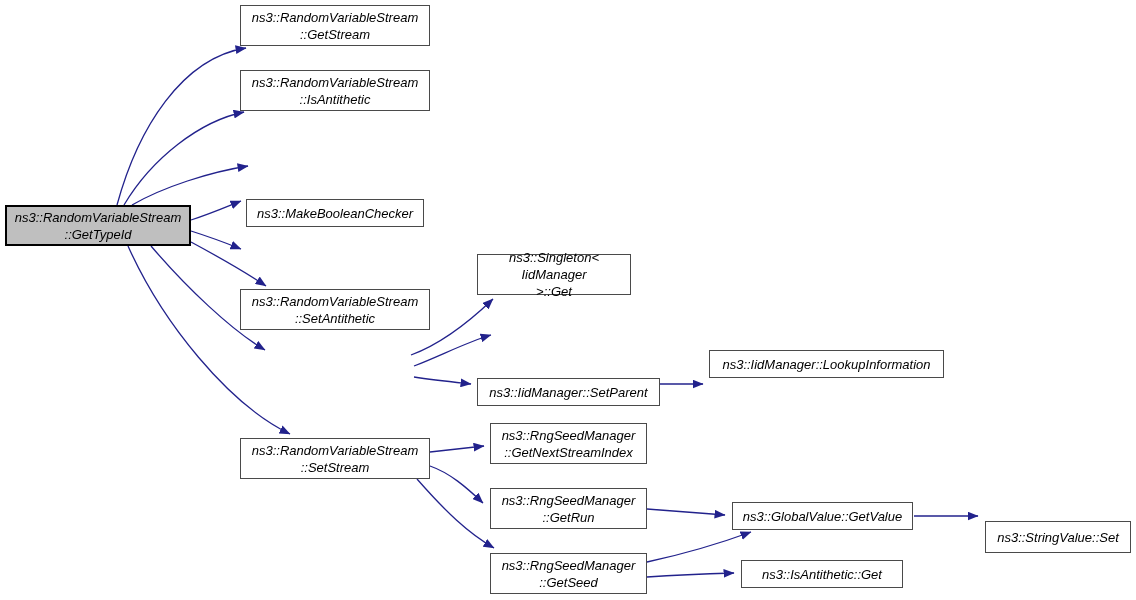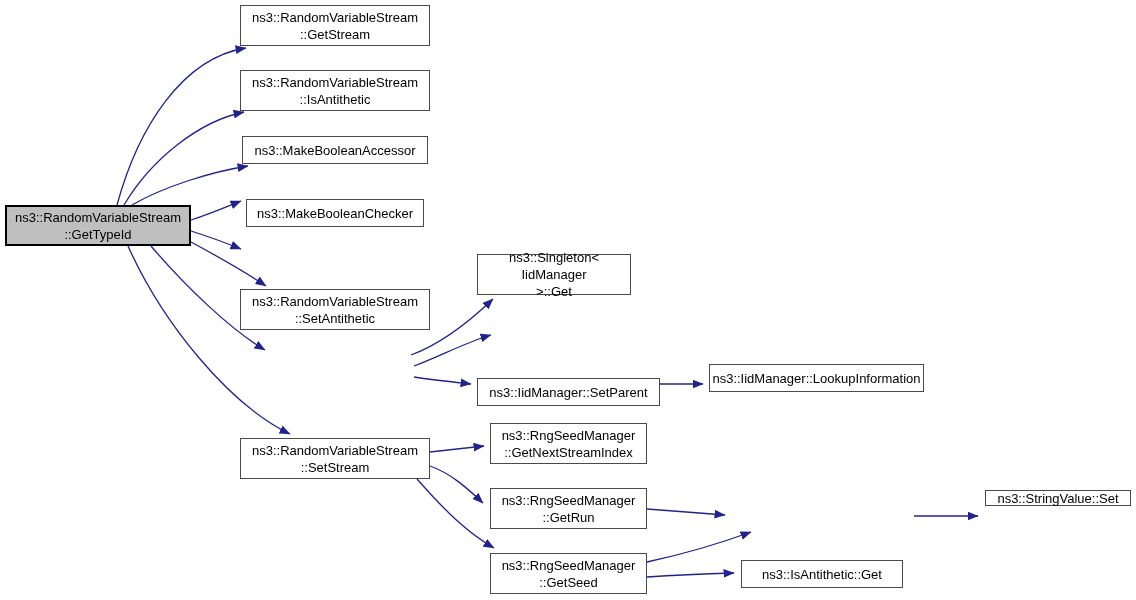--- a/index.html
+++ b/index.html
@@ -25,20 +25,21 @@
     justify-content: center;
     cursor: pointer;
   }
   .node span {
     display: block;
     white-space: pre-line;
     text-align: center;
     font-size: 13px;
     line-height: 17px;
     color: #000000;
+    font-style: italic;
   }
   .node.main {
     background: #bfbfbf;
     border: 2px solid #000000;
     cursor: default;
   }
 </style>
 </head>
 <body>
 
@@ -81,23 +82,20 @@
   <div class="node" style="left:240px; top:5px; width:190px; height:41px">
     <span>ns3::RandomVariableStream
 ::GetStream</span>
   </div>
 
   <div class="node" style="left:240px; top:70px; width:190px; height:41px">
     <span>ns3::RandomVariableStream
 ::IsAntithetic</span>
   </div>
 
-  <div class="node" style="left:242px; top:136px; width:186px; height:28px">
-    <span>ns3::MakeBooleanAccessor</span>
-  </div>
 
   <div class="node" style="left:246px; top:199px; width:178px; height:28px">
     <span>ns3::MakeBooleanChecker</span>
   </div>
 
 
   <div class="node" style="left:240px; top:289px; width:190px; height:41px">
     <span>ns3::RandomVariableStream
 ::SetAntithetic</span>
   </div>
@@ -111,41 +109,44 @@
   <div class="node" style="left:477px; top:254px; width:154px; height:41px">
     <span>ns3::Singleton&lt; IidManager
 &gt;::Get</span>
   </div>
 
 
   <div class="node" style="left:477px; top:378px; width:183px; height:28px">
     <span>ns3::IidManager::SetParent</span>
   </div>
 
-  <div class="node" style="left:709px; top:364px; width:215px; height:28px">
+  <div class="node" style="left:709px; top:350px; width:235px; height:28px">
     <span>ns3::IidManager::LookupInformation</span>
   </div>
 
   <div class="node" style="left:490px; top:423px; width:157px; height:41px">
     <span>ns3::RngSeedManager
 ::GetNextStreamIndex</span>
   </div>
 
   <div class="node" style="left:490px; top:488px; width:157px; height:41px">
     <span>ns3::RngSeedManager
 ::GetRun</span>
   </div>
 
   <div class="node" style="left:490px; top:553px; width:157px; height:41px">
     <span>ns3::RngSeedManager
 ::GetSeed</span>
   </div>
 
+  <div class="node" style="left:732px; top:502px; width:181px; height:28px">
+    <span>ns3::GlobalValue::GetValue</span>
+  </div>
 
   <div class="node" style="left:741px; top:560px; width:162px; height:28px">
     <span>ns3::IsAntithetic::Get</span>
   </div>
 
-  <div class="node" style="left:985px; top:490px; width:146px; height:16px">
+  <div class="node" style="left:985px; top:521px; width:146px; height:32px">
     <span>ns3::StringValue::Set</span>
   </div>
 
 </div>
 
 </body></html>

